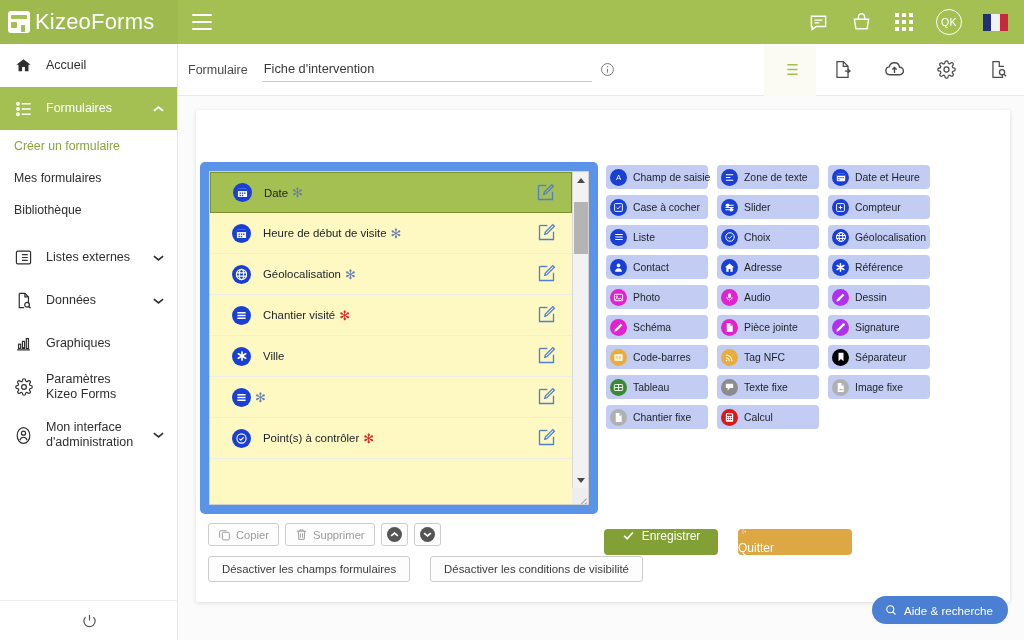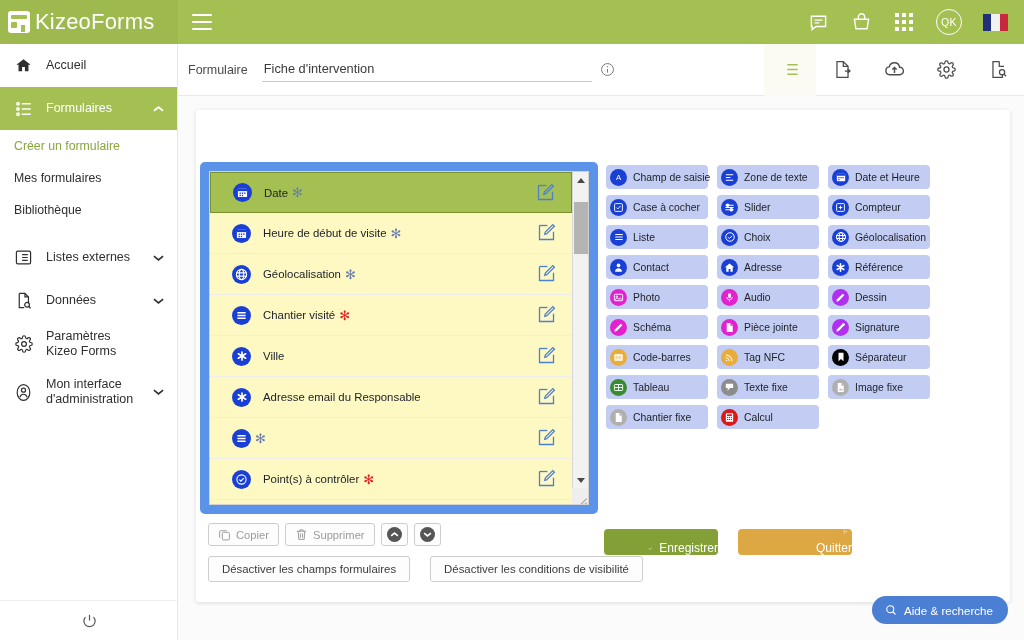--- a/index.html
+++ b/index.html
@@ -192,23 +192,23 @@
     width: 27px; height: 23px; background: #fdfdfd; border: 1px solid #cdcdcd;
     border-radius: 3px; display: flex; align-items: center; justify-content: center; cursor: pointer;
   }
   .circ { width: 15px; height: 15px; border-radius: 50%; background: #555; display: flex; align-items: center; justify-content: center; }
   .wide {
     height: 26px; padding: 0 13px; font-size: 11.4px; color: #3b3b3b;
     justify-content: center;
   }
   #save-quit { position: absolute; left: 408px; top: 419px; display: flex; gap: 20px; }
   .pbtn {
-    height: 26px; border-radius: 4px; display: flex; align-items: flex-end;
+    height: 26px; border-radius: 4px; display: flex; align-items: flex-start;
     justify-content: center; gap: 7px; color: #ffffff; font-size: 12px;
-    cursor: pointer; font-family: "Liberation Sans", sans-serif; border: 0; padding-left: 44px;
+    cursor: pointer; font-family: "Liberation Sans", sans-serif; border: 0;
   }
   #btn-save { width: 114px; background: #83a036; }
   #btn-quit { width: 114px; background: #dda743; flex-direction: column; }
 
   
   #help {
     position: absolute; right: 16px; bottom: 16px; height: 28px;
     background: #4a7fd4; border-radius: 14px; display: flex; align-items: center;
     gap: 7px; padding: 0 15px 0 13px; color: #ffffff; font-size: 11.6px; cursor: pointer;
   }
@@ -322,20 +322,32 @@
         </svg>
       </span>
       <span class="nav-label">Données</span>
       <span class="nav-caret">
         <svg width="11" height="8" viewBox="0 0 12 8" fill="none" stroke="currentColor" stroke-width="1.8">
             <path d="M1 2l5 4 5-4"></path>
           </svg>
       </span>
     </div>
 
+    <div class="nav-item">
+      <span class="nav-ico">
+        <svg width="17" height="17" viewBox="0 0 24 24" fill="none" stroke="currentColor" stroke-width="1.7">
+          <path d="M3 21h18"></path>
+            <rect x="5" y="13" width="3" height="6"></rect>
+            <rect x="10.5" y="9" width="3" height="10"></rect>
+            <rect x="16" y="5" width="3" height="14"></rect>
+        </svg>
+      </span>
+      <span class="nav-label">Graphiques</span>
+      <span class="nav-caret"></span>
+    </div>
 
     <div class="nav-item">
       <span class="nav-ico">
         <svg width="18" height="18" viewBox="0 0 24 24" fill="none" stroke="currentColor" stroke-width="1.6">
           <circle cx="12" cy="12" r="3.2"></circle>
           <path d="M19.4 15a1.6 1.6 0 0 0 .3 1.8l.1.1a2 2 0 1 1-2.8 2.8l-.1-.1a1.6 1.6 0 0 0-1.8-.3 1.6 1.6 0 0 0-1 1.5V21a2 2 0 1 1-4 0v-.1a1.6 1.6 0 0 0-1-1.5 1.6 1.6 0 0 0-1.8.3l-.1.1a2 2 0 1 1-2.8-2.8l.1-.1a1.6 1.6 0 0 0 .3-1.8 1.6 1.6 0 0 0-1.5-1H3a2 2 0 1 1 0-4h.1a1.6 1.6 0 0 0 1.5-1 1.6 1.6 0 0 0-.3-1.8l-.1-.1a2 2 0 1 1 2.8-2.8l.1.1a1.6 1.6 0 0 0 1.8.3h.1a1.6 1.6 0 0 0 1-1.5V3a2 2 0 1 1 4 0v.1a1.6 1.6 0 0 0 1 1.5h.1a1.6 1.6 0 0 0 1.8-.3l.1-.1a2 2 0 1 1 2.8 2.8l-.1.1a1.6 1.6 0 0 0-.3 1.8V9a1.6 1.6 0 0 0 1.5 1H21a2 2 0 1 1 0 4h-.1a1.6 1.6 0 0 0-1.5 1z"></path>
         </svg>
       </span>
       <span class="nav-label">Paramètres Kizeo Forms</span>
       <span class="nav-caret"></span>
@@ -514,35 +526,20 @@
               <span class="fr-label">Ville</span>
               <span class="fr-edit">
                 <svg width="21" height="21" viewBox="0 0 24 24" fill="none" stroke="currentColor" stroke-width="1.5">
                     <path d="M4 4h9"></path>
                     <path d="M4 4v16h16v-9"></path>
                     <path d="M12.5 13.3 21 4.8l-1.8-1.8-8.5 8.5-.7 2.5z"></path>
                   </svg>
               </span>
             </div>
 
-            <div class="field-row">
-              <span class="fr-ico">
-                <svg width="12" height="12" viewBox="0 0 24 24" stroke="#fff" stroke-width="3.4" stroke-linecap="round" fill="none">
-                    <path d="M12 4v16M4.7 7.6l14.6 8.8M19.3 7.6 4.7 16.4"></path>
-                  </svg>
-              </span>
-              <span class="fr-label">Adresse email du Responsable</span>
-              <span class="fr-edit">
-                <svg width="21" height="21" viewBox="0 0 24 24" fill="none" stroke="currentColor" stroke-width="1.5">
-                    <path d="M4 4h9"></path>
-                    <path d="M4 4v16h16v-9"></path>
-                    <path d="M12.5 13.3 21 4.8l-1.8-1.8-8.5 8.5-.7 2.5z"></path>
-                  </svg>
-              </span>
-            </div>
 
             <div class="field-row">
               <span class="fr-ico">
                 <svg width="11" height="11" viewBox="0 0 24 24" stroke="#fff" stroke-width="2.8" fill="none">
                     <path d="M3 6h18M3 12h18M3 18h18"></path>
                   </svg>
               </span>
               <span class="req blue">✻</span>
               <span class="fr-edit">
                 <svg width="21" height="21" viewBox="0 0 24 24" fill="none" stroke="currentColor" stroke-width="1.5">

